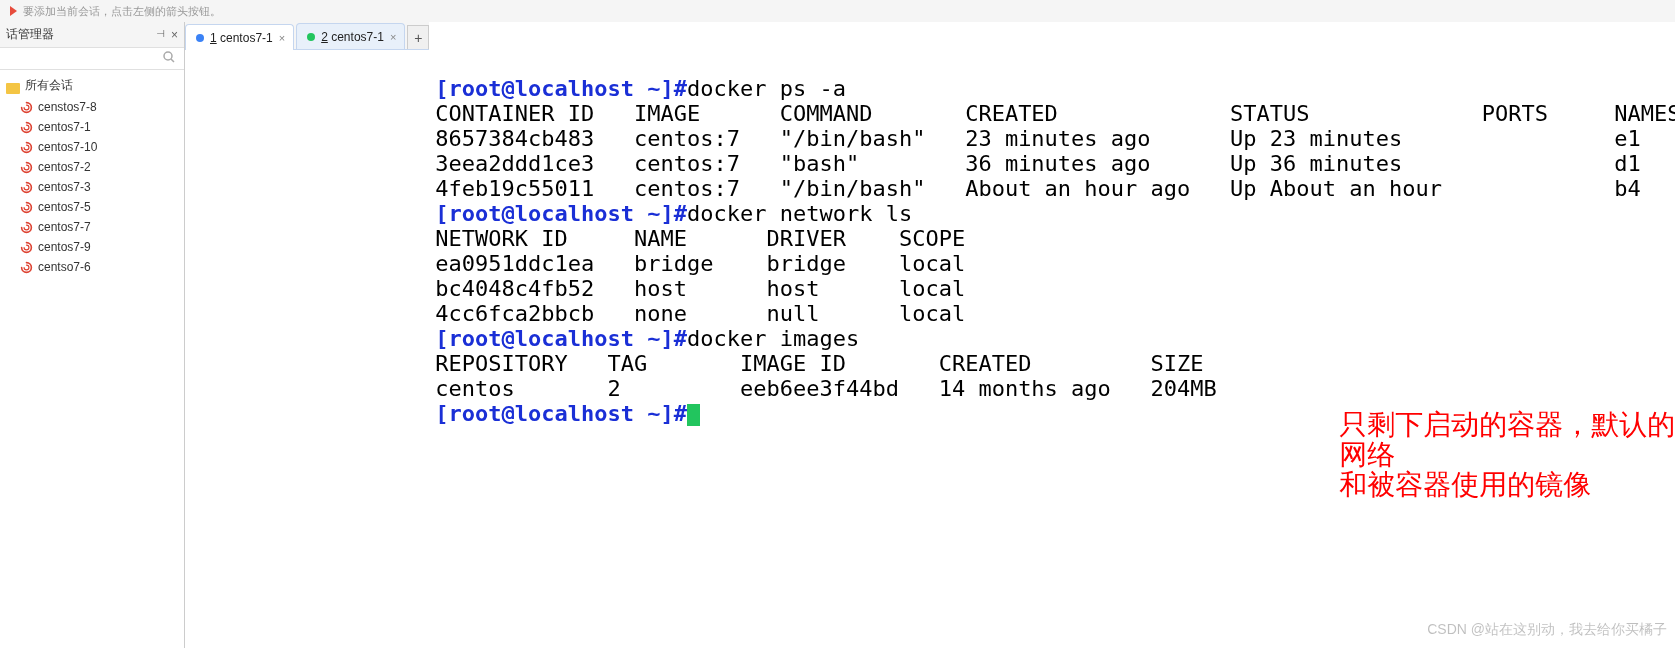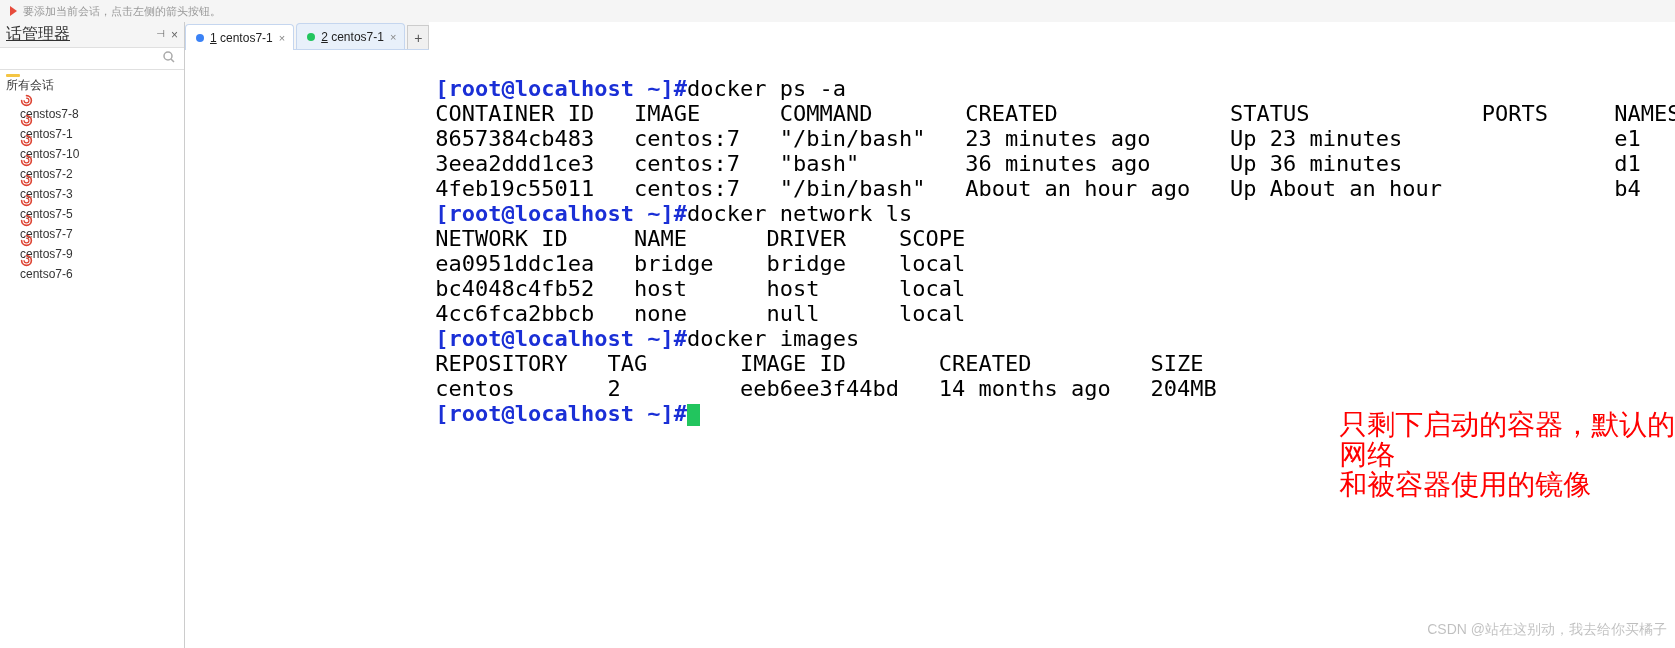--- a/index.html
+++ b/index.html
@@ -2,25 +2,25 @@
 <html><head>
 <meta charset="utf-8">
 <style>
 * { margin: 0; padding: 0; box-sizing: border-box; }
 body { font-family: "Microsoft YaHei", sans-serif; font-size: 12px; background: #f0f0f0; color: #333; width: 1675px; height: 648px; overflow: hidden; position: relative; }
 .hint-bar { height: 22px; background: #f5f5f5; display: flex; align-items: center; padding-left: 10px; color: #999; font-size: 11px; text-align: center; }
 .hint-arrow { width: 0; height: 0; border-top: 5px solid transparent; border-bottom: 5px solid transparent; border-left: 7px solid #e74c3c; margin-right: 6px; }
 .main-layout { display: flex; height: calc(100% - 22px); }
 .sidebar { width: 185px; background: #fff; border-right: 1px solid #ccc; display: flex; flex-direction: column; }
 .sidebar-header { height: 26px; border-bottom: 1px solid #e0e0e0; display: flex; align-items: center; justify-content: space-between; padding: 0 6px; background: #f5f5f5; }
-.sidebar-title { font-size: 16px; text-decoration: underline; }
+.sidebar-title { font-size: 12px; }
 .sidebar-ctrls { display: flex; gap: 6px; color: #666; cursor: pointer; }
 .search-row { height: 22px; border-bottom: 1px solid #e0e0e0; display: flex; align-items: center; justify-content: flex-end; padding-right: 8px; color: #aaa; }
 .tree { padding: 4px 0; }
-.tree-root, .tree-item { display: flex; align-items: flex-start; height: 20px; padding-left: 6px; cursor: pointer; flex-direction: column; }
+.tree-root, .tree-item { display: flex; align-items: flex-end; height: 20px; padding-left: 6px; cursor: pointer; }
 .tree-item { padding-left: 20px; }
 .folder-icon { width: 14px; height: 11px; background: #f4c544; margin-right: 5px; border-radius: 1px; }
 .swirl-icon { width: 13px; height: 13px; margin-right: 5px; display: inline-flex; align-items: center; justify-content: center; }
 .swirl-icon svg { width: 13px; height: 13px; }
 .content { flex: 1; display: flex; flex-direction: row; background: #fff; }
 .tabs { height: 28px; background: #f5f5f5; border-bottom: 1px solid #c5d6ef; display: flex; align-items: flex-end; }
 .tab { height: 26px; padding: 0 8px 0 10px; display: flex; align-items: center; gap: 6px; border: 1px solid #c5d6ef; border-bottom: none; border-top-left-radius: 4px; border-top-right-radius: 4px; margin-right: 2px; background: #e8f0fa; cursor: pointer; }
 .tab.active { background: #fff; position: relative; top: 1px; }
 .tab-dot { width: 8px; height: 8px; border-radius: 50%; }
 .dot-blue { background: #3b82f6; }

